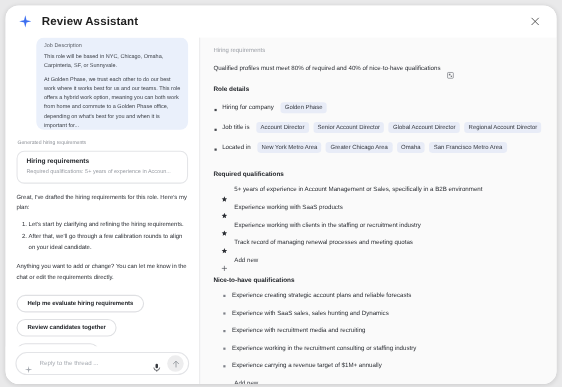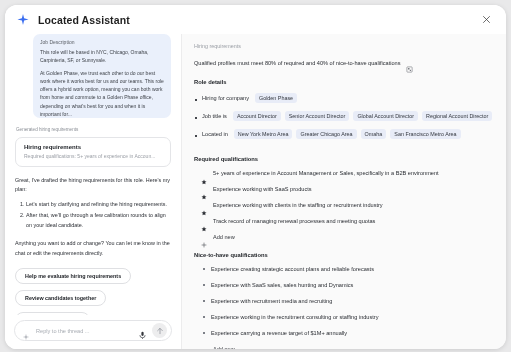--- a/index.html
+++ b/index.html
@@ -287,21 +287,21 @@
 <body>
 
 <div class="window">
 
   <div class="header">
     <span class="spark">
       <svg viewBox="0 0 24 24" width="14" height="14">
           <path d="M12 1.5 L13.9 9.1 L21.5 11 L13.9 12.9 L12 20.5 L10.1 12.9 L2.5 11 L10.1 9.1 Z" fill="#3b6ef0"></path>
         </svg>
     </span>
-    <span class="app-title">Located Assistant</span>
+    <span class="app-title">Review Assistant</span>
     <button class="close-btn">
       <svg viewBox="0 0 24 24" width="9" height="9">
           <path d="M4 4 L20 20 M20 4 L4 20" stroke="#3c3c3c" stroke-width="2" fill="none" stroke-linecap="round"></path>
         </svg>
     </button>
   </div>
 
   <div class="body">
 
     <div class="chat">

